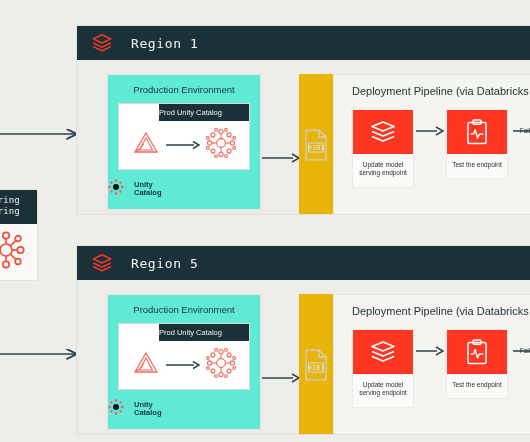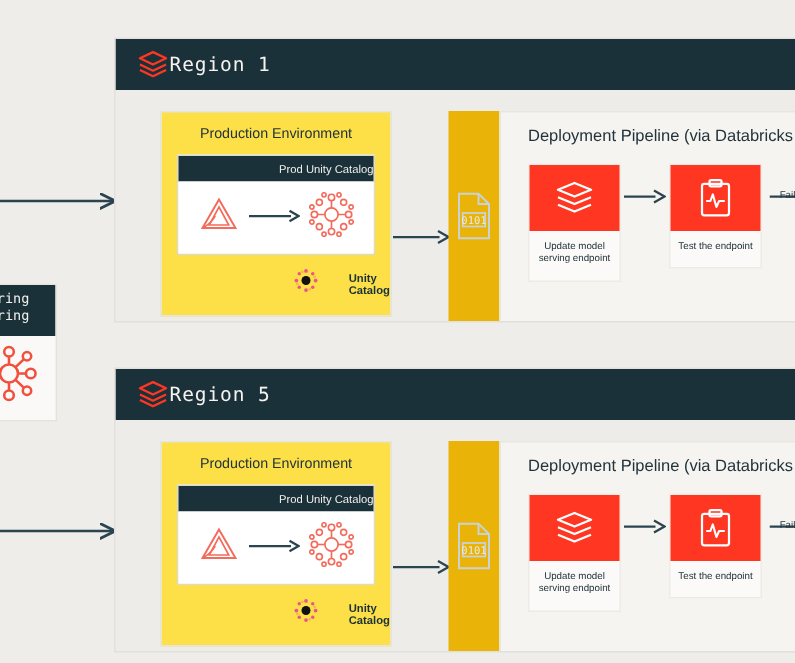--- a/index.html
+++ b/index.html
@@ -16,67 +16,69 @@
     position:absolute;
     background:#EDECE8;
     border:1px solid #E2E0DB;
     overflow:hidden;
   }
   .region-header{
     height:34px;
     background:#1B3139;
     display:flex;align-items:center;
     padding:0 0 0 14px;
+    gap:18px;
   }
   .region-title{
     color:#F5F3EF;
     font-family:"DejaVu Sans Mono", monospace;
     font-size:13px;
     letter-spacing:.6px;
   }
   .region-body{position:relative;height:calc(100% - 34px);}
 
   
   .dbx-logo{width:22px;height:22px;display:block;}
 
   
   .prod-panel{
     position:absolute;
     left:30px;top:14px;
     width:152px;
-    background:#fde047;
+    background:#5eead4;
     border:1px solid #E6E4DF;
   }
   .prod-panel-title{
     text-align:center;
     font-size:9.5px;
     color:#22333B;
     padding:9px 0 8px;
   }
   .uc-box{
     margin:0 10px;
     border:1px solid #DCD9D3;
     background:#fff;
   }
   .uc-box-header{
     background:#1B3139;
     color:#F2F0EC;
     font-size:7.5px;
-    text-align:right;
+    text-align:left;
     padding:4px 0;
+    margin-left:40px;
   }
   .uc-box-body{
     height:48px;
     display:flex;align-items:center;justify-content:center;
     gap:6px;
     background:#fff;
   }
   .uc-caption{
-    display:flex;align-items:center;justify-content:flex-end;
-    gap:20px;
+    display:flex;align-items:center;justify-content:flex-start;
+    gap:10px;
     padding:9px 0 10px;
   }
   .uc-caption-text{
     font-size:7.5px;line-height:1.05;
     font-weight:bold;color:#1B3139;
   }
 
   
   .file-strip{
     position:absolute;

